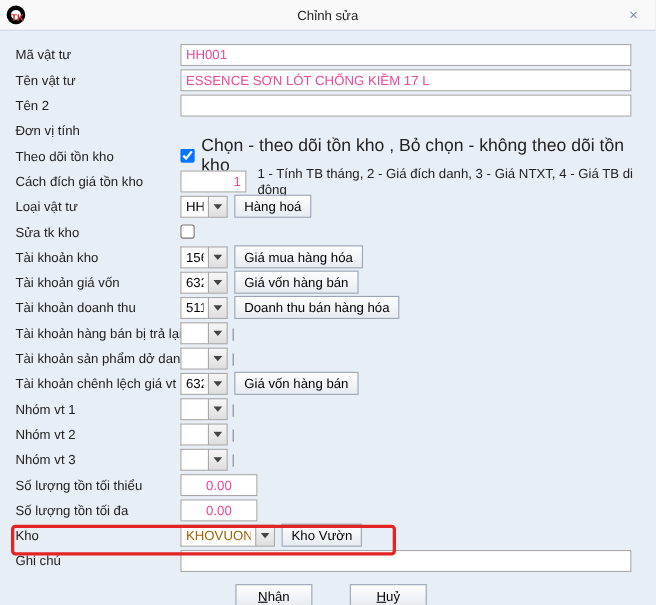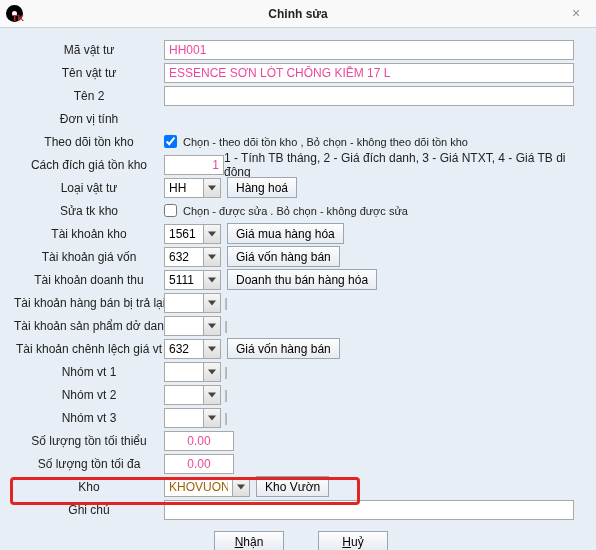--- a/index.html
+++ b/index.html
@@ -14,43 +14,42 @@
   .title-bar {
     height: 28px; line-height: 28px;
     background: #f9f9f9;
     border-bottom: 1px solid #c9d4e2;
     position: relative;
     text-align: center;
   }
   .title-bar .app-icon {
     position: absolute; left: 6px; top: 5px;
     width: 17px; height: 17px;
-    border: 6px solid #000000; border-radius: 50%;
+    border: 4px solid #000000; border-radius: 50%;
     background: #fff;
     font-size: 9px; font-weight: bold; color: #c33;
     line-height: 15px; 
   }
-  .title-bar .title { font-weight: bold; font-size: 12px; }
+  .title-bar .title { font-weight: normal; font-size: 12px; }
   .title-bar .close {
     position: absolute; right: 0; top: 0;
     width: 40px; height: 28px; line-height: 26px;
     text-align: center; color: #7f93ab; font-size: 14px;
     cursor: pointer;
   }
   .form {
     padding: 10px 14px 0 14px;
   }
   .row {
     display: flex; align-items: center;
     height: 23px;
   }
   .label {
     width: 150px; flex: 0 0 150px;
     white-space: nowrap;
-    text-align: center;
   }
   .text-input {
     height: 20px; padding: 1px 4px;
     border: 1px solid #a8a8a8; background: #fff;
     font-size: 12px; color: #ec4899;
     outline: none;
   }
   .w-wide { width: 410px; }
   .w-num  { width: 60px; }
   .w-num-r { width: 70px; text-align: center; }
@@ -68,42 +67,42 @@
   }
   .combo .drop {
     width: 18px; height: 20px;
     border: 1px solid #a8a8a8;
     background: linear-gradient(#f6f6f6,#dedede);
     display: flex; align-items: center; justify-content: center;
     cursor: pointer;
   }
   .combo .drop svg { width: 8px; height: 6px; }
 
-  .combo.wide input { width: 39px; }
+  .combo.wide input { width: 25px; }
   .combo.kho  input { width: 68px; }
 
   .btn {
     height: 21px; padding: 0 8px;
     border: 1px solid #9ba6b3;
     background: linear-gradient(#fdfdfd,#e7ecf2);
     font-size: 12px;
     margin-left: 6px;
     cursor: pointer;
   }
 
   .pipe {
     display: inline-block; width: 6px; text-align: center; color: #888;
     margin: 0 2px;
   }
   .chk {
     width: 13px; height: 13px; margin: 0 6px 0 0; vertical-align: middle;
   }
-  .chk-text { font-size: 11px; }
-
-  .after-text { }
+  .chk-text { font-size: 16px; }
+
+  .after-text { margin-left: 10px; }
 
   .highlight-box {
     position: absolute;
     border: 3px solid #e22424; border-radius: 4px;
     pointer-events: none;
   }
 
   .sel { background: #1966ff; color: #a16207; }
 
   .footer {
@@ -165,21 +164,20 @@
             <path d="M0 0 L5 6 L10 0 Z" fill="#444"></path>
           </svg>
         </span>
     </span>
     <button class="btn">Hàng hoá</button>
   </div>
 
   <div class="row">
     <div class="label">Sửa tk kho</div>
     <input type="checkbox" class="chk" style="">
-    <span class="chk-text">Chọn - được sửa .  Bỏ chọn - không được sửa</span>
   </div>
 
   <div class="row">
     <div class="label">Tài khoản kho</div>
     <span class="combo wide">
       <input value="1561" style="">
       <span class="drop">
           <svg viewBox="0 0 10 6">
             <path d="M0 0 L5 6 L10 0 Z" fill="#444"></path>
           </svg>

